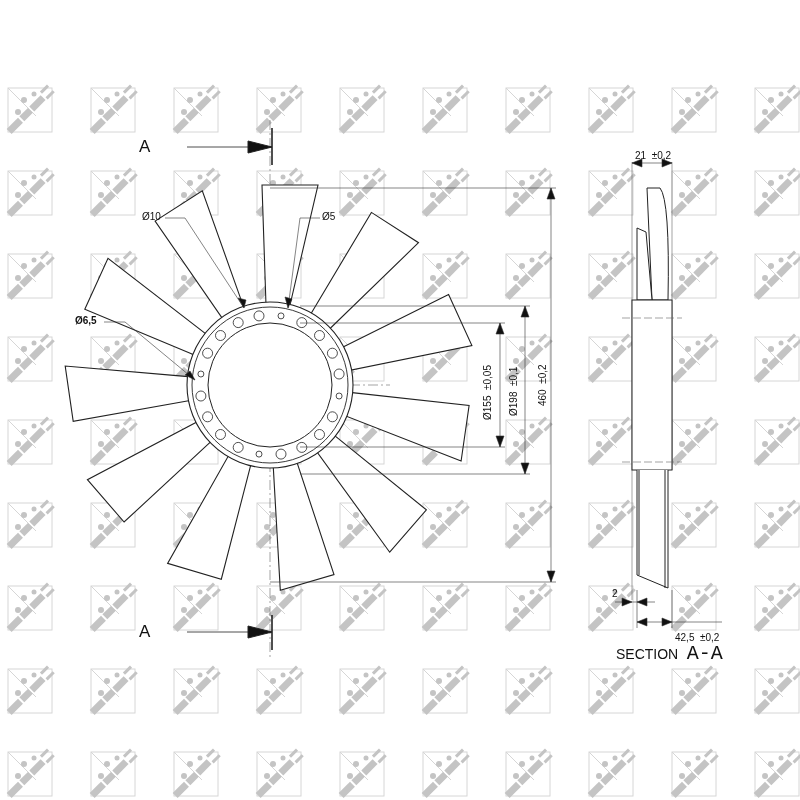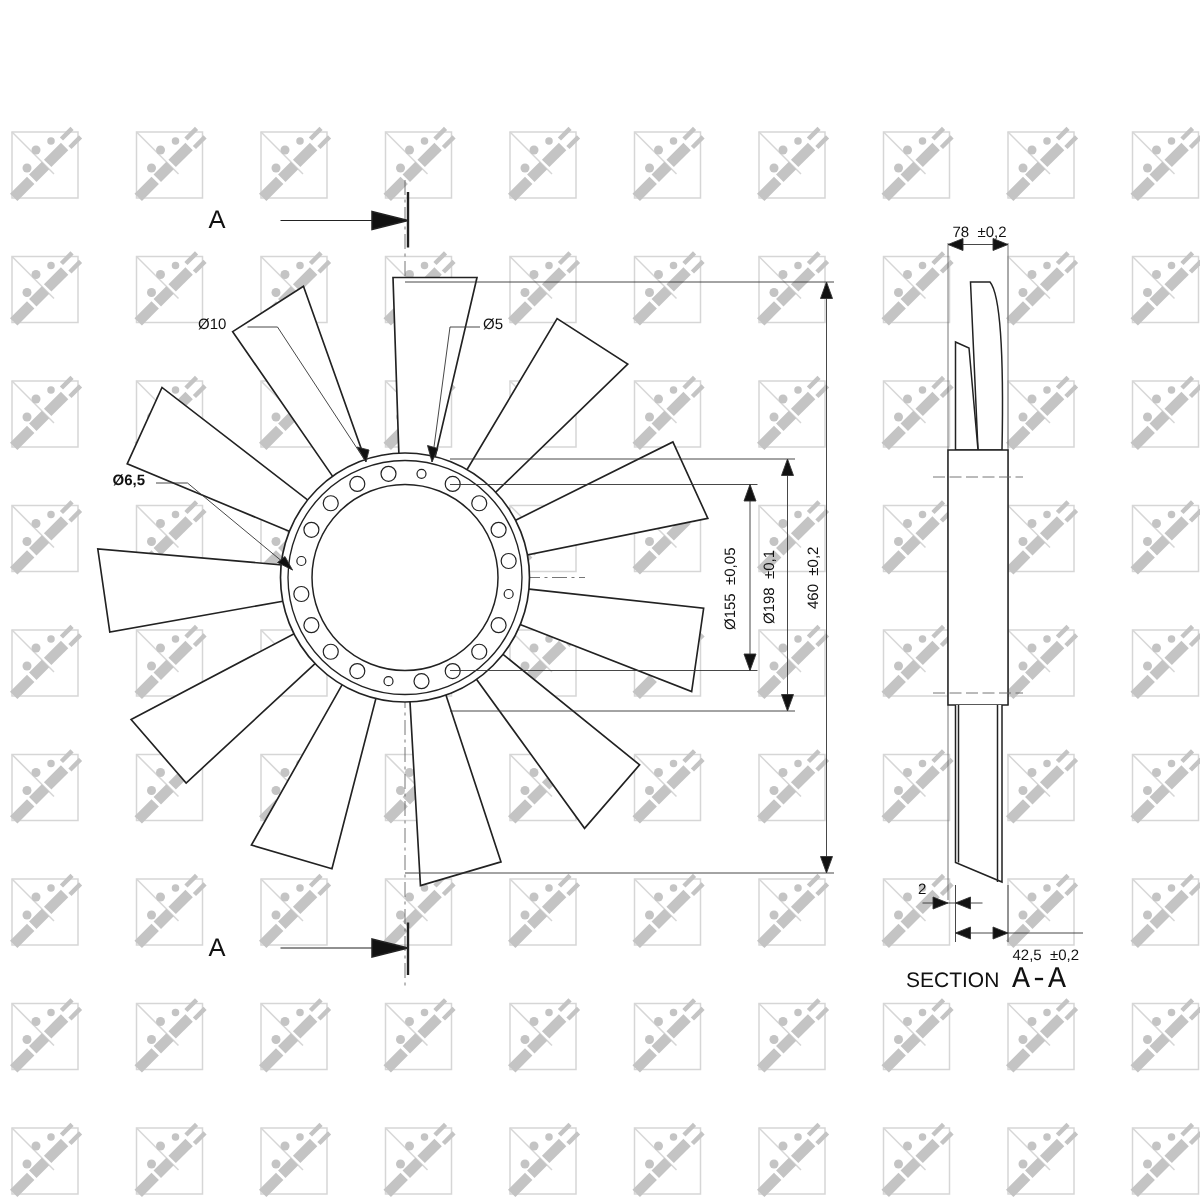--- a/index.html
+++ b/index.html
@@ -244,39 +244,39 @@
       <polygon points="637,622 647,618 647,626"></polygon>
       <polygon points="672,622 662,618 662,626"></polygon>
       <line x1="672" y1="590" x2="672" y2="628"></line>
       <line x1="637" y1="590" x2="637" y2="628"></line>
     </g>
   </svg>
 
   <span class="lbl big" style="left:139px;top:137px;">A</span>
   <span class="lbl big" style="left:139px;top:622px;">A</span>
 
-  <span class="lbl small" style="left:132px;top:211px;">Ø10</span>
+  <span class="lbl small" style="left:142px;top:211px;">Ø10</span>
   <span class="lbl small" style="left:322px;top:211px;">Ø5</span>
   <span class="lbl small" style="left:75px;top:315px;font-weight:bold;">Ø6,5</span>
 
   <div class="lbl small vert" style="left:482px;top:420px;">
     <span>Ø155</span>&nbsp;&nbsp;<span>±0,05</span>
   </div>
   <div class="lbl small vert" style="left:508px;top:416px;">
     <span>Ø198</span>&nbsp;&nbsp;<span>±0,1</span>
   </div>
   <div class="lbl small vert" style="left:537px;top:406px;">
     <span>460</span>&nbsp;&nbsp;<span>±0,2</span>
   </div>
 
   <div class="lbl small" style="left:635px;top:150px;">
-    <span>78</span>&nbsp;&nbsp;<span>±0,2</span>
+    <span>21</span>&nbsp;&nbsp;<span>±0,2</span>
   </div>
   <span class="lbl small" style="left:612px;top:588px;">2</span>
   <div class="lbl small" style="left:675px;top:632px;">
     <span>42,5</span>&nbsp;&nbsp;<span>±0,2</span>
   </div>
 
   <div class="lbl" style="left:604px;top:642px;">
-    <span style="font-size:14px;">SECTION</span>
+    <span style="font-size:14px;margin-left:12px;">SECTION</span>
     <span style="font-size:20px;margin-left:4px;font-family:Liberation Mono, monospace;">A-A</span>
   </div>
 </div>
 
 </body></html>

